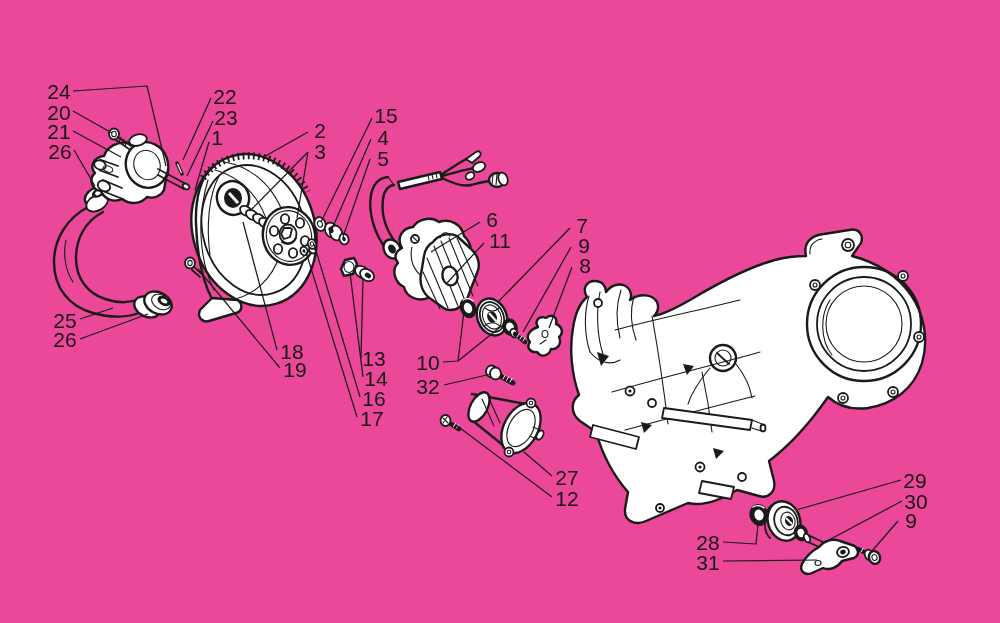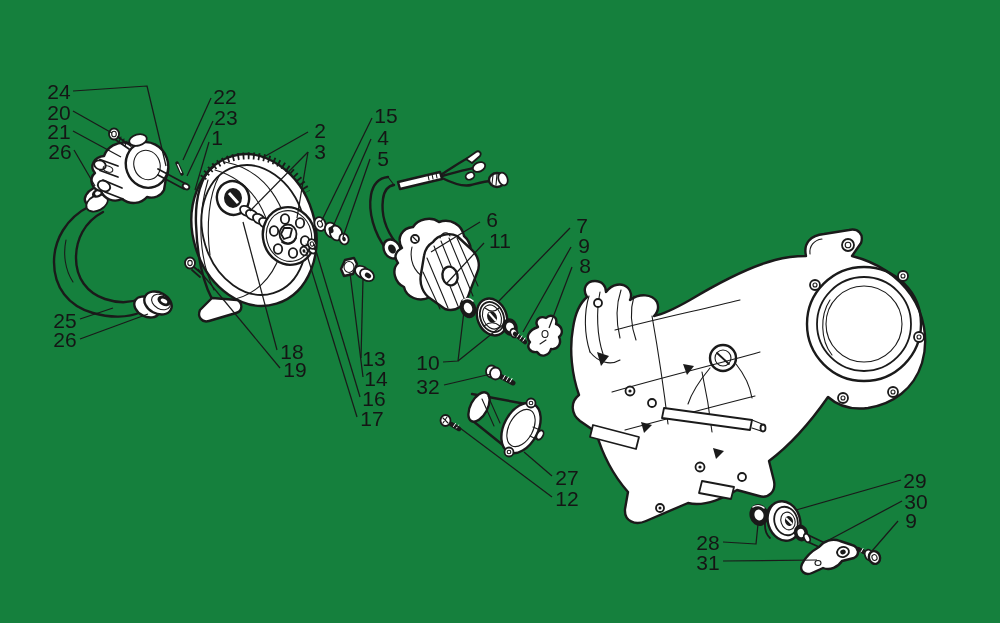--- a/index.html
+++ b/index.html
@@ -1,16 +1,16 @@
 <!DOCTYPE html>
 <html><head>
 <meta charset="utf-8">
 <style>
   html,body{margin:0;padding:0;background:#fff;}
-  .stage{position:relative;width:1000px;height:623px;background:#15803d;overflow:hidden;}
+  .stage{position:relative;width:1000px;height:623px;background:#ec4899;overflow:hidden;}
   svg{display:block;}
   .fw{fill:#ffffff;stroke:#1a1a1a;stroke-width:1.8;stroke-linejoin:round;}
   .ln{fill:none;stroke:#1a1a1a;stroke-width:1.8;stroke-linecap:round;stroke-linejoin:round;}
   .ln2{fill:none;stroke:#1a1a1a;stroke-width:1.1;stroke-linecap:round;stroke-linejoin:round;}
   .thk{stroke-width:2.4;}
   .dk{fill:#1a1a1a;stroke:none;}
   .wt{stroke:#ffffff;fill:none;stroke-linecap:round;}
   .leader{fill:none;stroke:#1a1a1a;stroke-width:1.25;stroke-linejoin:round;}
   .callout{font-family:"Liberation Sans",sans-serif;font-size:21px;fill:#151515;text-anchor:middle;}
   .hatcharc{fill:none;stroke:#1a1a1a;stroke-width:7;stroke-dasharray:1.8 3.4;}

